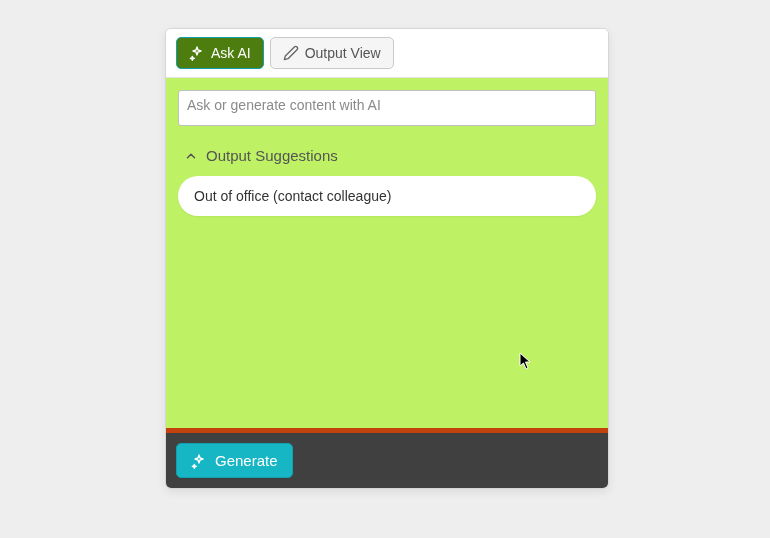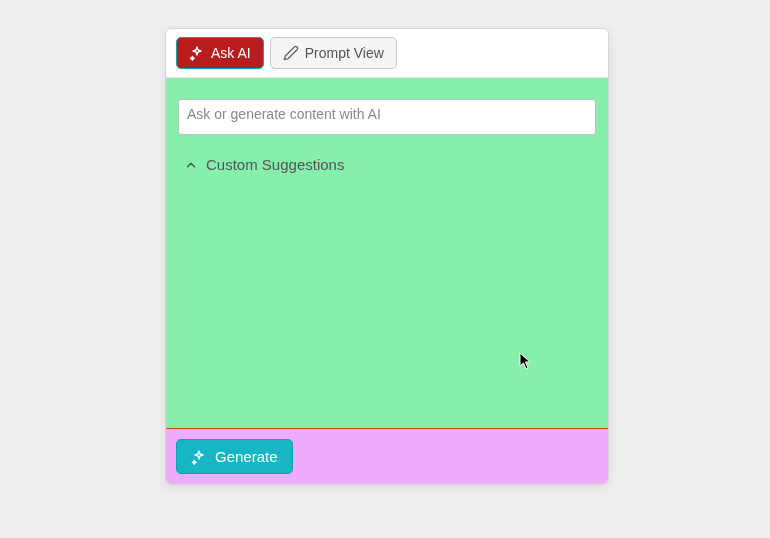--- a/index.html
+++ b/index.html
@@ -37,29 +37,29 @@
       border-radius: 5px;
       border: 1px solid #c9c9c9;
       background: #f5f5f5;
       color: #555;
       font-size: 14px;
       cursor: pointer;
       line-height: 1;
       height: 32px;
     }
     .tab.active {
-      background: #b91c1c;
+      background: #4d7c0f;
       border-color: #13a0ad;
       color: #fff;
       align-items: center;
     }
     .tab .icon { display: inline-flex; }
     .body {
-      background: #86efac;
-      padding: 21px 12px 140px 12px;
+      background: #bef264;
+      padding: 12px 12px 140px 12px;
       min-height: 350px;
     }
     .prompt-input {
       width: 100%;
       height: 36px;
       border: 1px solid #bfbfbf;
       border-radius: 3px;
       padding: 6px 8px;
       font-size: 14px;
       color: #444;
@@ -81,22 +81,22 @@
       background: #fff;
       border-radius: 20px;
       padding: 12px 16px;
       margin-bottom: 12px;
       font-size: 14px;
       color: #333;
       cursor: pointer;
       box-shadow: 0 1px 2px rgba(0,0,0,0.05);
     }
     .footer {
-      background: #f0abfc;
-      border-top: 1px solid #c2410c;
+      background: #404040;
+      border-top: 5px solid #c2410c;
       padding: 10px;
     }
     .generate-btn {
       display: inline-flex;
       align-items: center;
       gap: 8px;
       background: #17b6c5;
       border: 1px solid #13a0ad;
       color: #fff;
       font-size: 15px;
@@ -126,36 +126,39 @@
         </svg>
       </span>
       <span>Ask AI</span>
     </div>
     <div class="tab">
       <span class="icon">
         <svg width="16" height="16" viewBox="0 0 24 24" fill="none" stroke="#666" stroke-width="2" stroke-linecap="round" stroke-linejoin="round">
           <path d="M17 3a2.8 2.8 0 0 1 4 4L7.5 20.5 2 22l1.5-5.5L17 3z"></path>
         </svg>
       </span>
-      <span>Prompt View</span>
+      <span>Output View</span>
     </div>
   </div>
 
   <div class="body">
     <textarea class="prompt-input" placeholder="Ask or generate content with AI" style=""></textarea>
 
     <div class="suggestions-header">
       <span>
         <svg width="14" height="14" viewBox="0 0 24 24" fill="none" stroke="#555" stroke-width="2.5" stroke-linecap="round" stroke-linejoin="round">
           <polyline points="18 15 12 9 6 15"></polyline>
         </svg>
       </span>
-      <span>Custom Suggestions</span>
+      <span>Output Suggestions</span>
     </div>
 
+    <div class="suggestion-pill">
+      <span>Out of office (contact colleague)</span>
+    </div>
   </div>
 
   <div class="footer">
     <button class="generate-btn">
       <span>
         <svg width="16" height="16" viewBox="0 0 24 24" fill="none" stroke="#fff" stroke-width="2" stroke-linecap="round" stroke-linejoin="round">
           <path d="M12 3l1.5 4.5L18 9l-4.5 1.5L12 15l-1.5-4.5L6 9l4.5-1.5L12 3z"></path>
           <path d="M5 17l.8 2.2L8 20l-2.2.8L5 23l-.8-2.2L2 20l2.2-.8L5 17z"></path>
         </svg>
       </span>

